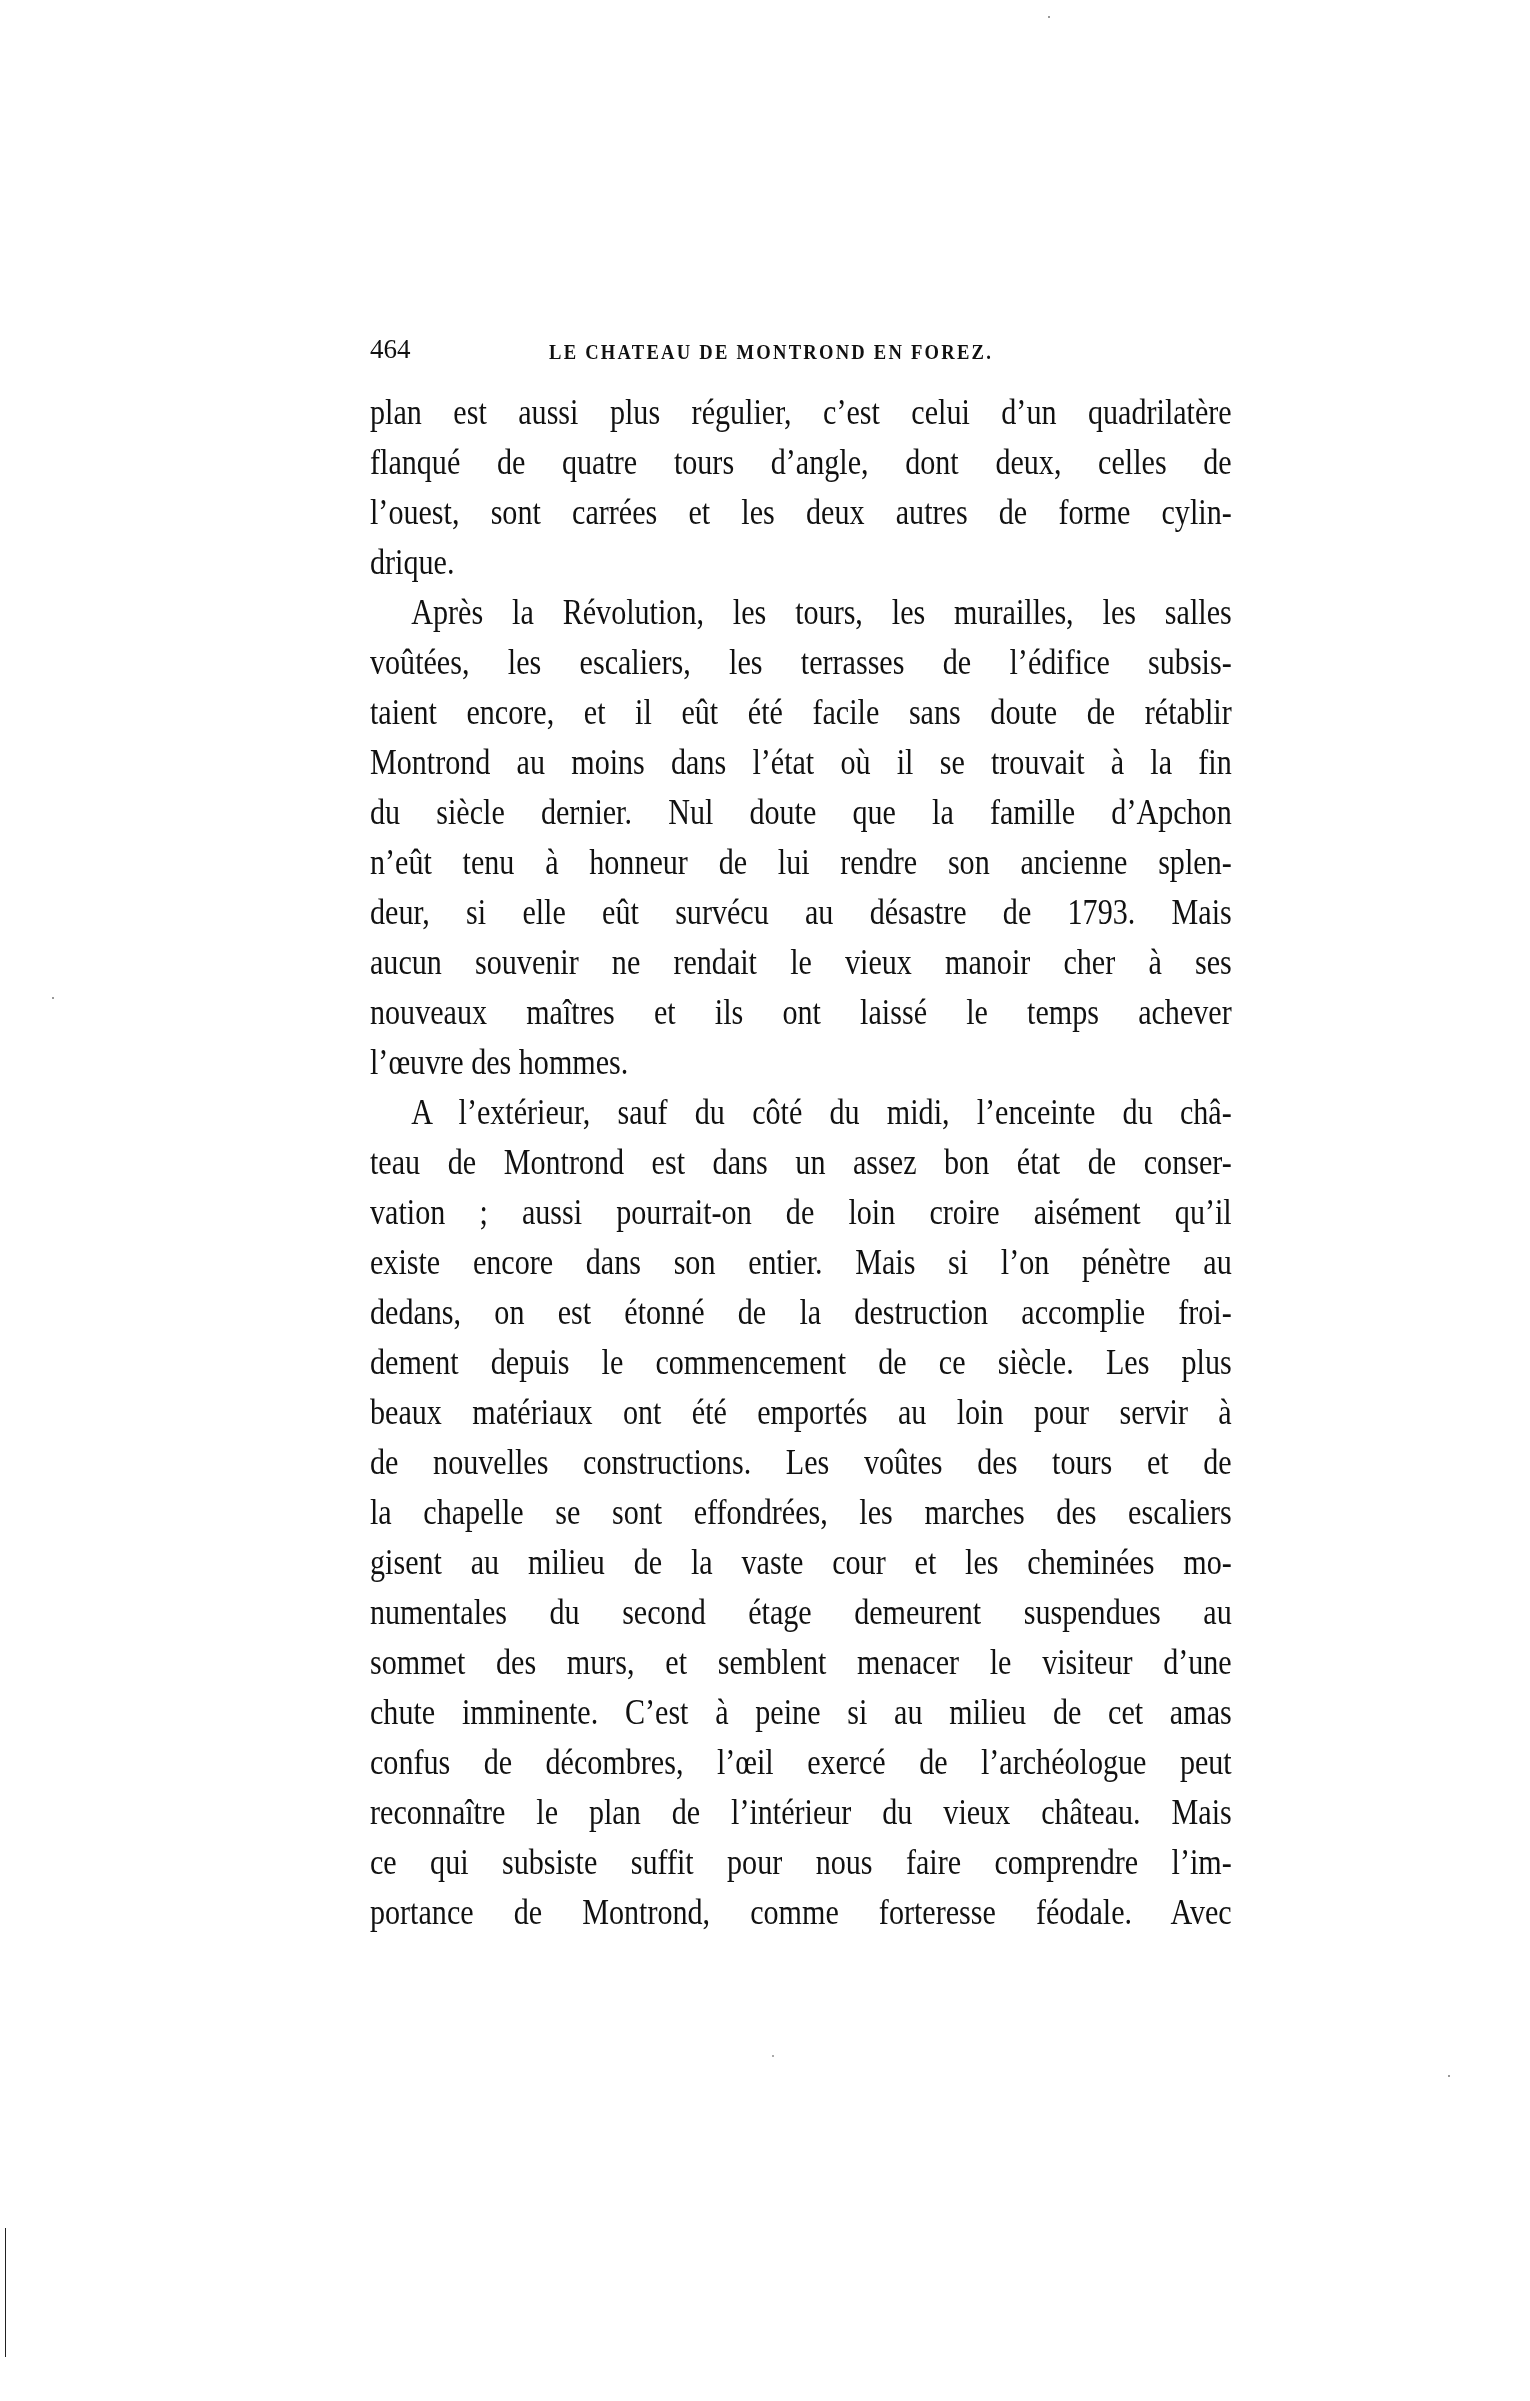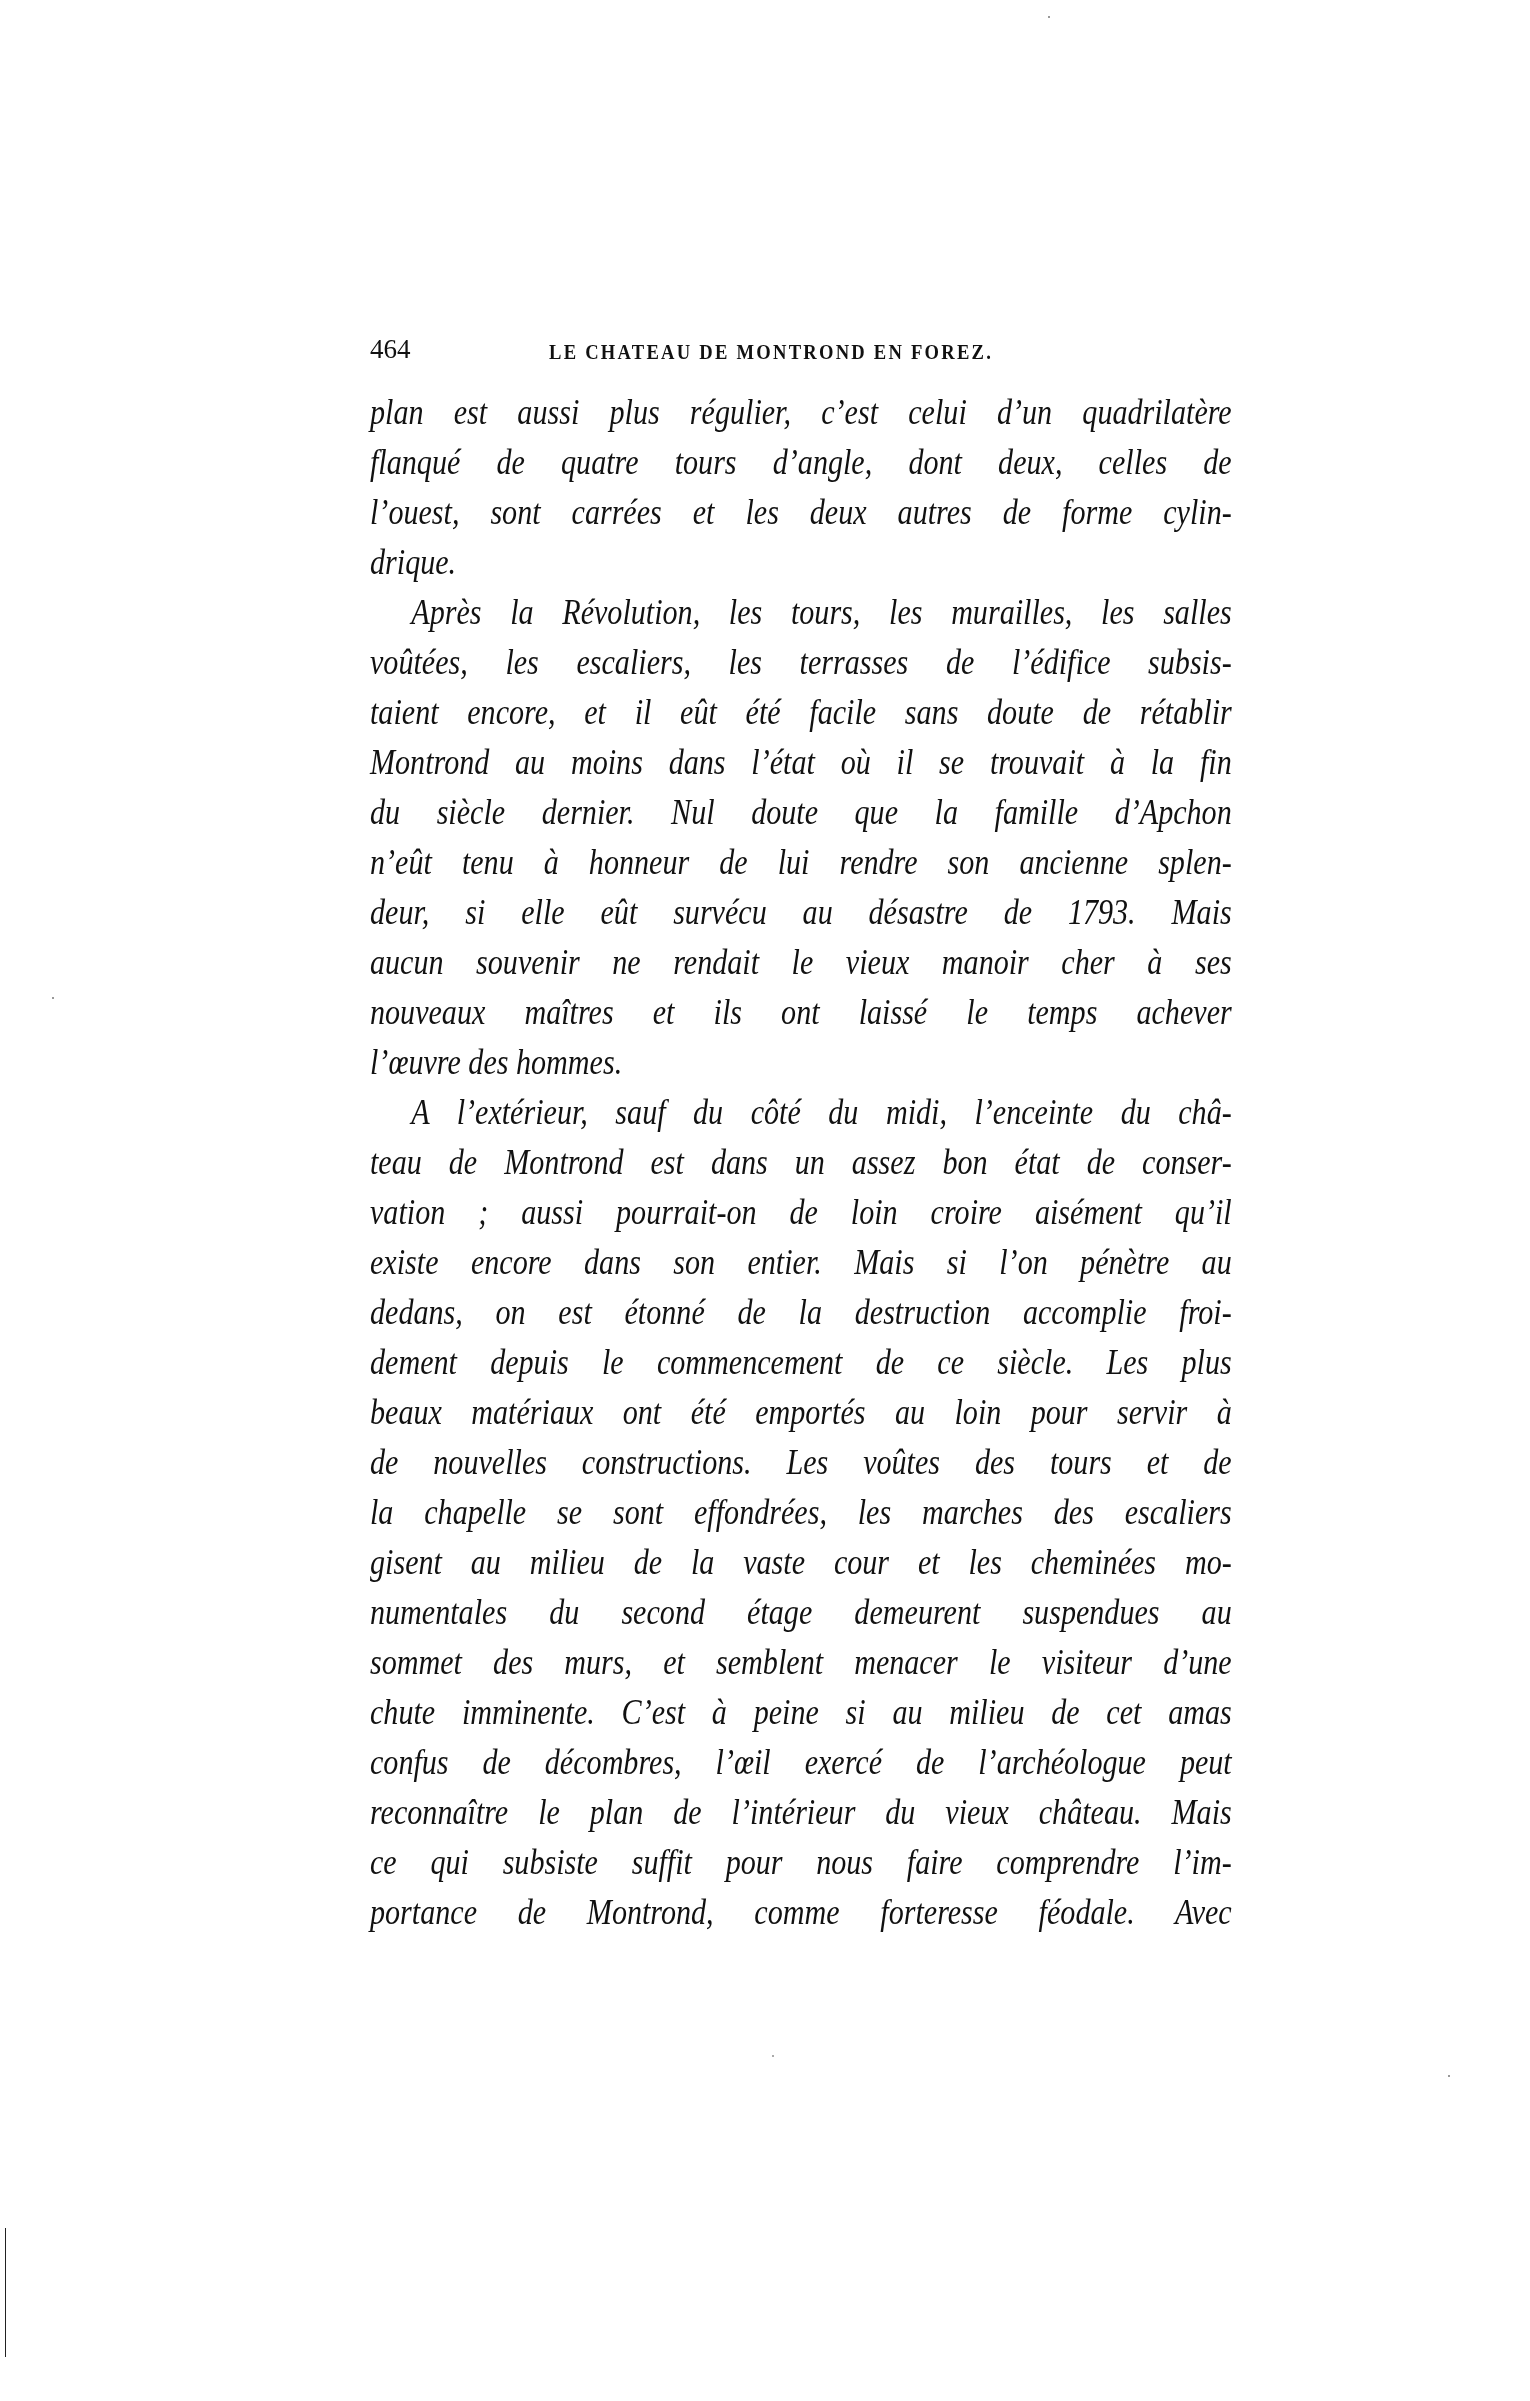--- a/index.html
+++ b/index.html
@@ -46,21 +46,20 @@
       font-weight: bold;
       letter-spacing: 2.4px;
       transform: scaleX(0.93);
       transform-origin: left center;
     }
     .body-text {
       position: absolute;
       left: 370px;
       top: 388px;
       width: 862px;
-      font-style: italic;
     }
     .line {
       display: block;
       height: 50px;
       font-size: 35px;
       line-height: 50px;
       white-space: nowrap;
       text-align: justify;
       text-align-last: justify;
       transform: scaleX(0.86);

